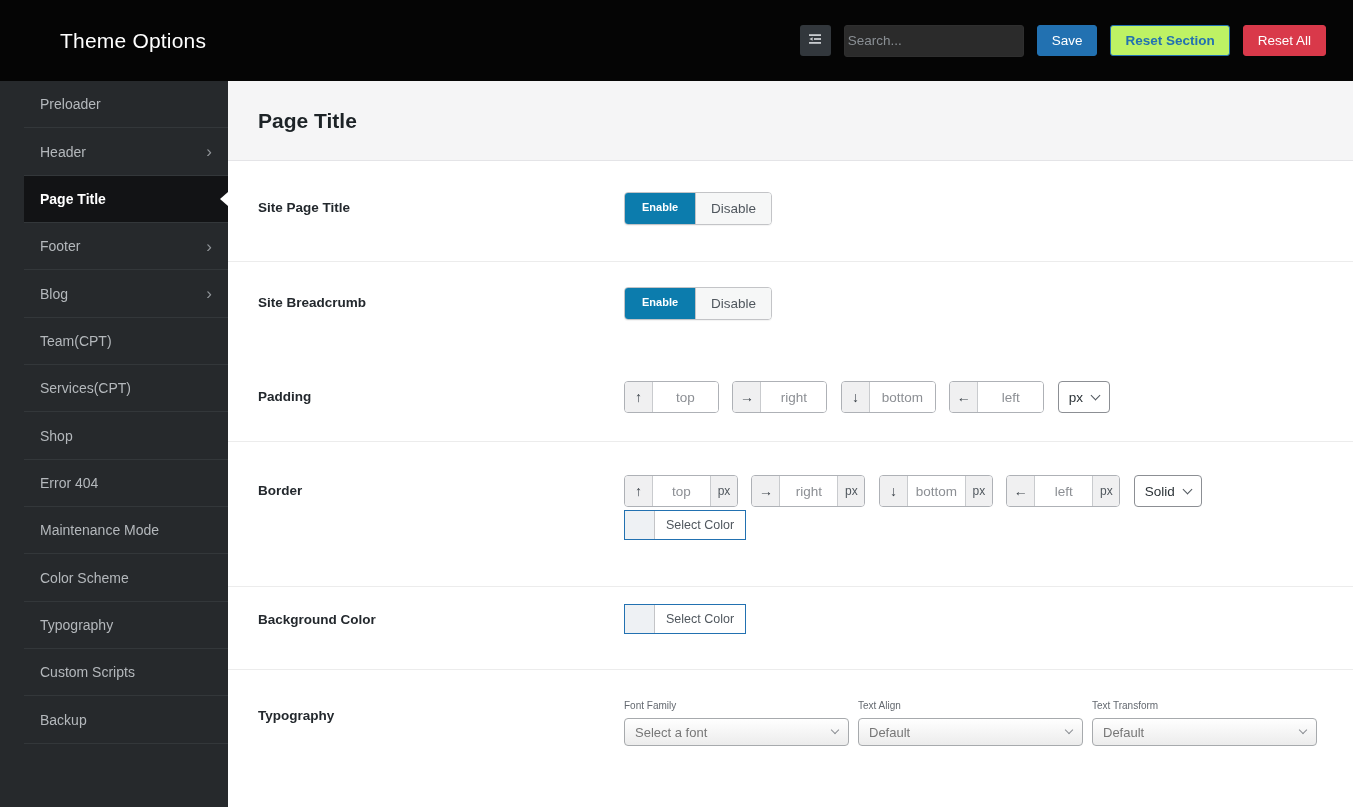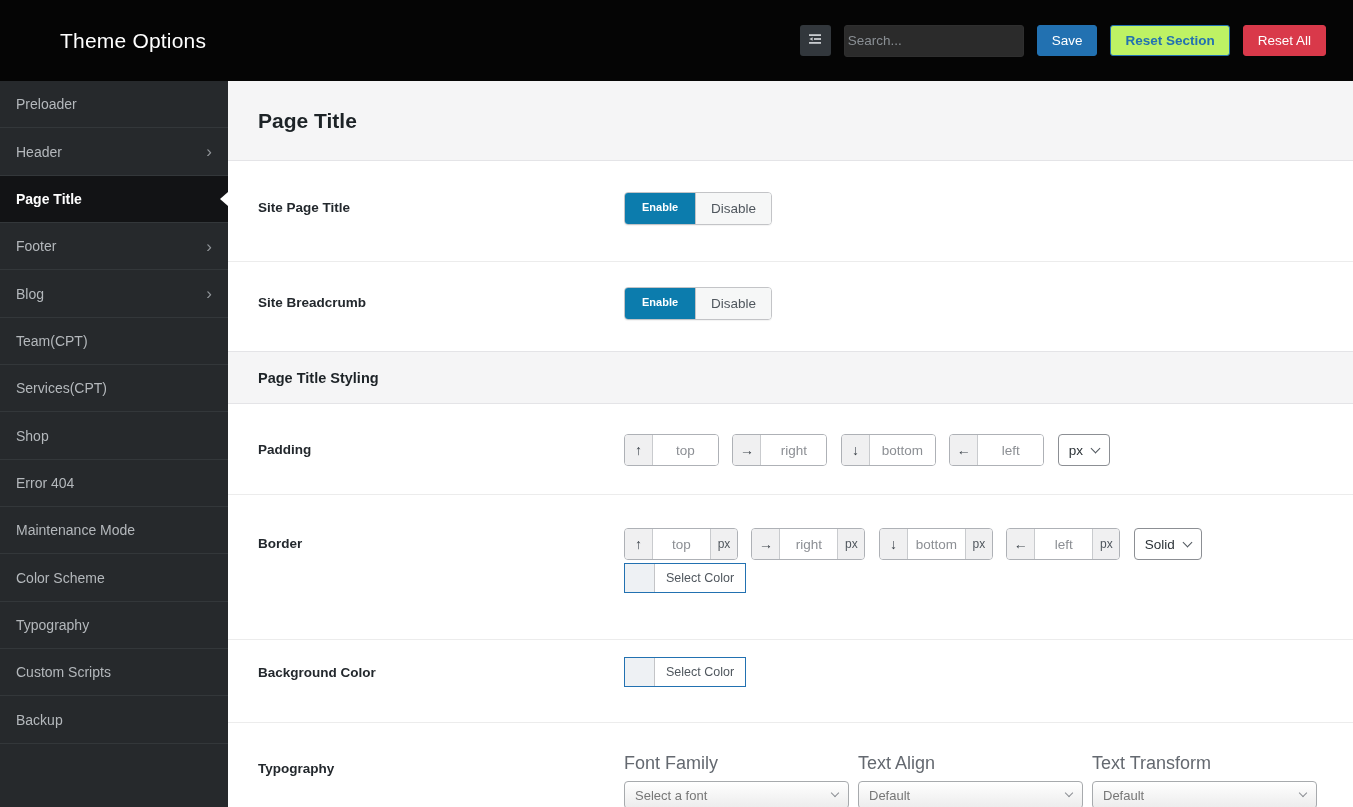--- a/index.html
+++ b/index.html
@@ -18,21 +18,21 @@
   .search-input::placeholder { color:#8a8f94; }
   .btn { height:31px; border-radius:3px; font-size:13.5px; font-weight:400; padding:0 14px;
          cursor:pointer; font-family:"Liberation Sans",sans-serif; display:flex; align-items:center; }
   .btn-save { background:#2271b1; border:1px solid #2271b1; color:#fff; }
   .btn-reset-section { background:#bef264; border:1px solid #2271b1; color:#2271b1;font-weight:bold; }
   .btn-reset-all { background:#d9394a; border:1px solid #d9394a; color:#fff; }
 
   
   .sidebar { position:absolute; top:81px; left:0; width:228px; height:726px; background:#26292c; }
   .side-item { position:relative; height:47.35px; display:flex; align-items:center; padding:0 16px;
-               color:#b4b8bc; font-size:14px; border-bottom:1px solid #33373a; cursor:pointer; }
+               color:#b4b8bc; font-size:14px; border-bottom:1px solid #33373a; cursor:pointer;margin-left:24px; }
   .side-item .chev-right { margin-left:auto; color:#8f9397; font-size:17px; line-height:1; }
   .side-item.active { background:#121315; color:#ffffff; font-weight:700; }
   .side-item.active::after { content:""; position:absolute; right:0; top:50%; margin-top:-7px;
                border:7px solid transparent; border-right:8px solid #ffffff; border-left:none; }
 
   
   .content { position:absolute; top:81px; left:228px; width:1125px; height:726px; background:#fff; overflow:hidden; }
   .page-head { height:80px; background:#f5f5f6; border-bottom:1px solid #e4e4e7; display:flex; align-items:center; }
   .page-head h1 { font-size:21px; font-weight:700; color:#1d2327; padding-left:30px; }
 
@@ -80,21 +80,21 @@
   .color-btn { display:inline-flex; align-items:stretch; height:30px; border:1px solid #2271b1;
                border-radius:0; overflow:hidden; background:#fff; cursor:pointer; }
   .color-btn .swatch { width:30px; background:#eef1f4; border-right:1px solid #c3c4c7; }
   .color-btn .clabel { display:flex; align-items:center; padding:0 11px; font-size:12.5px; color:#50575e; }
 
   .bdr-line2 { margin-top:3px; }
 
   
   .typ-grid { display:flex; }
   .typ-col { width:225px; margin-right:9px; }
-  .typ-label { font-size:18px; color:#646970; margin-bottom:7px; }
+  .typ-label { font-size:10px; color:#646970; margin-bottom:7px; }
   .typ-select { height:28px; border:1px solid #a7aaad; border-radius:4px;
                 background:linear-gradient(#ffffff,#ececec); display:flex; align-items:center;
                 justify-content:space-between; padding:0 10px; color:#777; font-size:13px; cursor:pointer; }
   .typ-select .chev-down { border-color:#8c8f94; width:6px; height:6px; }
 </style>
 </head>
 <body>
 
 <div class="topbar">
   <div class="topbar-title">Theme Options</div>
@@ -185,23 +185,20 @@
   <div class="row r-sbc no-border">
     <div class="row-label">Site Breadcrumb</div>
     <div class="row-fields">
       <div class="seg">
         <div class="seg-on">Enable</div>
         <div class="seg-off">Disable</div>
       </div>
     </div>
   </div>
 
-  <div class="section-band">
-    <div class="band-title">Page Title Styling</div>
-  </div>
 
   <div class="row r-pad">
     <div class="row-label">Padding</div>
     <div class="row-fields">
       <span class="grp">
         <span class="ic">↑</span>
         <input type="text" placeholder="top" style="">
       </span>
       <span class="grp">
         <span class="ic">→</span>

